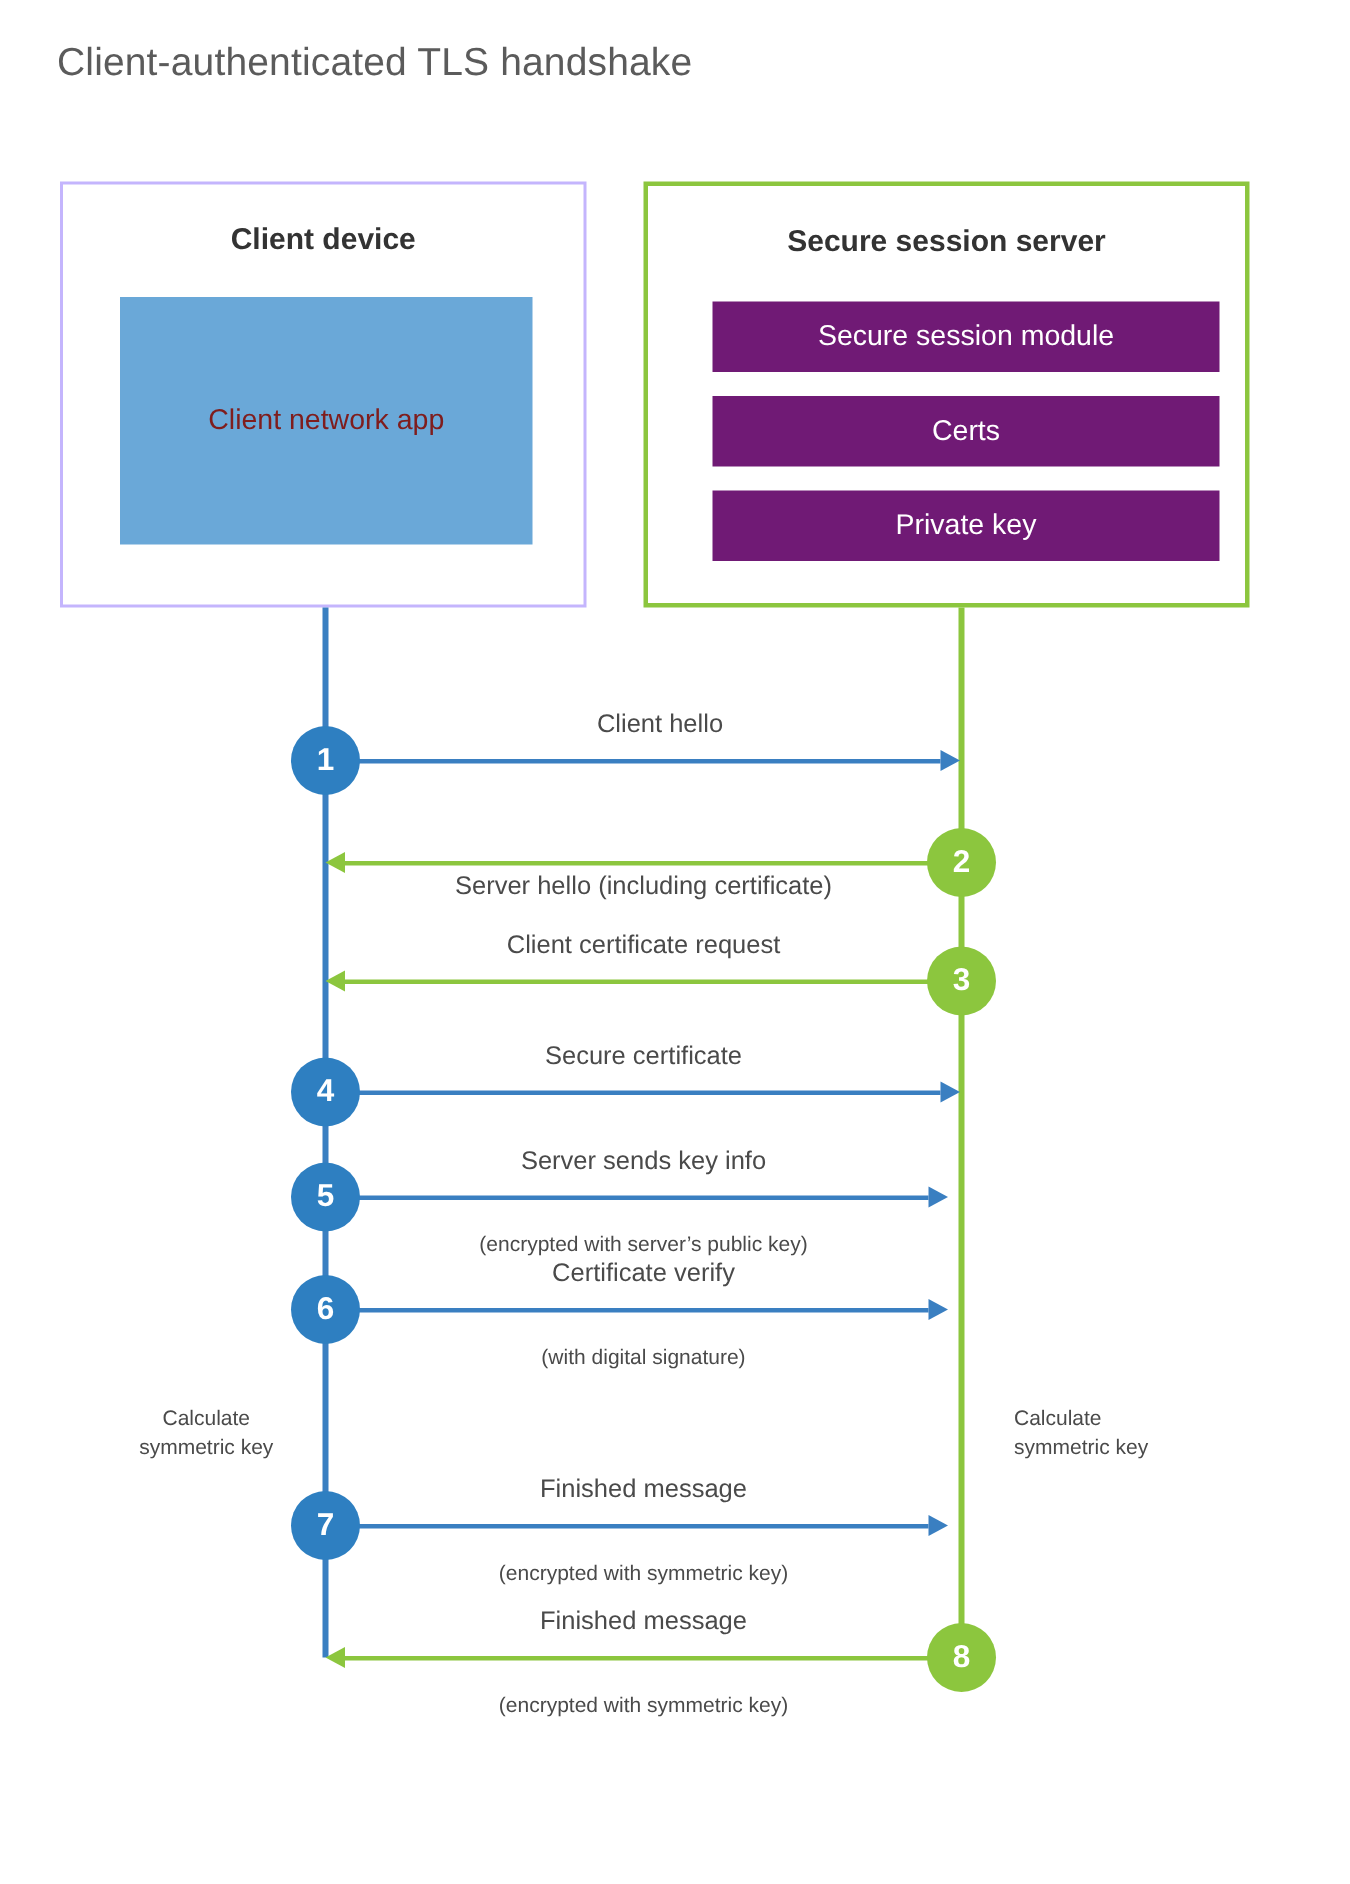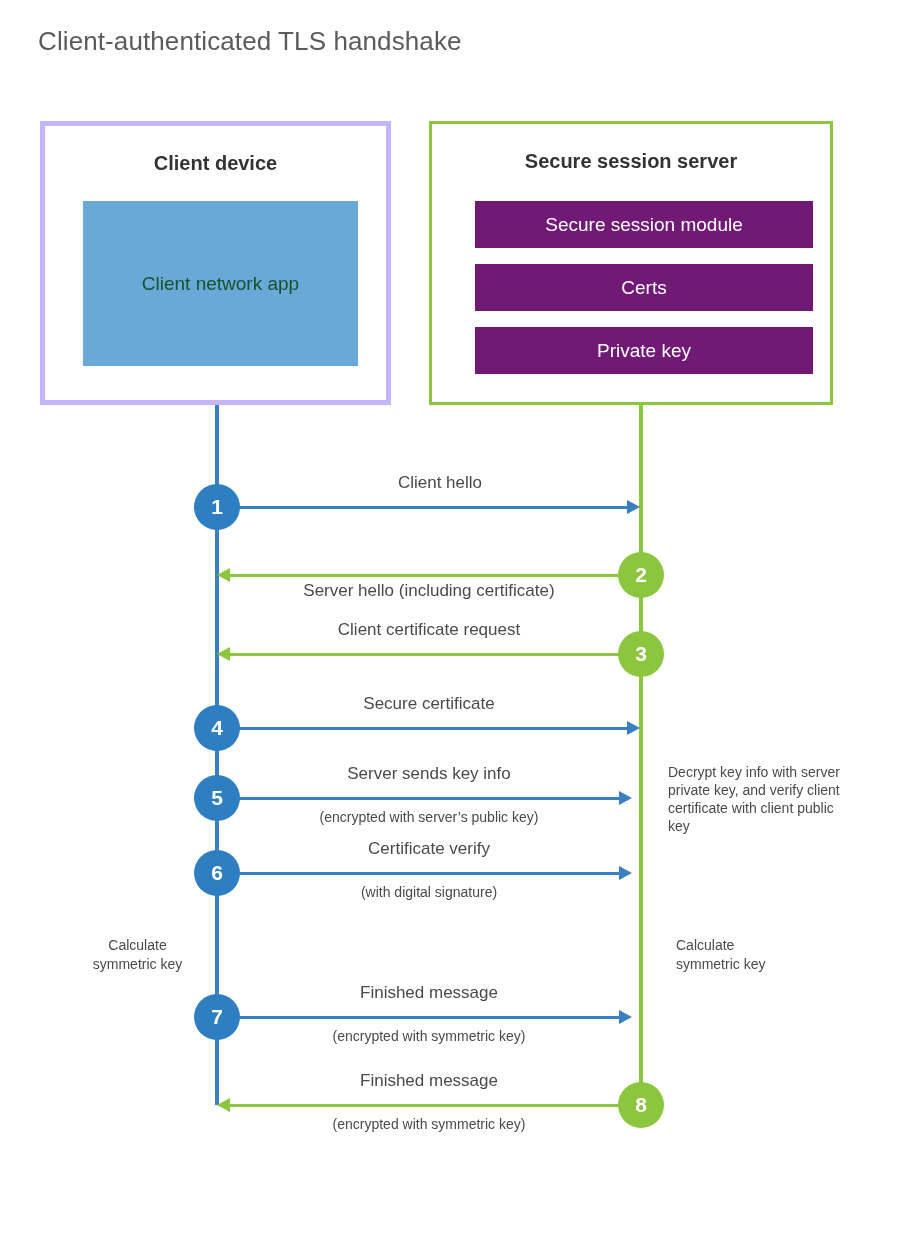--- a/index.html
+++ b/index.html
@@ -12,31 +12,31 @@
 
   
   #page-title{
     position:absolute;left:38px;top:26px;
     font-size:26px;font-weight:400;color:#5b5b5b;letter-spacing:.1px;
     white-space:nowrap;
   }
 
   
   .party-box{position:absolute;background:#ffffff;box-sizing:border-box;}
-  #client-box{left:40px;top:121px;width:351px;height:284px;border:5px solid #c4b5fd;}
+  #client-box{left:40px;top:121px;width:351px;height:284px;border:2px solid #c4b5fd;}
   #server-box{left:429px;top:121px;width:404px;height:284px;border:3px solid #8cc63e;text-decoration:underline;}
 
   .party-title{
     position:absolute;left:0;right:0;top:26px;text-align:center;
     font-size:20px;font-weight:bold;color:#333333;
   }
 
   #client-app{
     position:absolute;left:38px;top:75px;width:275px;height:165px;
-    background:#6aa8d8;color:#14532d;
+    background:#6aa8d8;color:#7f1d1d;
     display:flex;align-items:center;justify-content:center;text-align:center;
     font-size:19px;line-height:26px;font-weight:400;
   }
 
   .server-bar{
     position:absolute;left:43px;width:338px;height:47px;
     background:#701a75;color:#ffffff;
     display:flex;align-items:center;justify-content:center;
     font-size:19px;font-weight:400;
   }
@@ -65,21 +65,21 @@
     color:#ffffff;font-size:21px;font-weight:bold;top:-23px;
   }
   .badge.blue{background:#2e7fc1;}
   .badge.green{background:#8cc63e;}
 
   .msg-label{
     position:absolute;text-align:center;color:#4a4a4a;
     font-size:17px;white-space:nowrap;
   }
   .msg-label.primary{top:-34px;}
-  .msg-label.sub{top:11px;font-size:14px;color:#4a4a4a;}
+  .msg-label.sub{top:23px;font-size:14px;color:#4a4a4a;}
 
   
   .side-note{
     position:absolute;color:#4a4a4a;font-size:14px;line-height:18px;
   }
   #note-decrypt{left:668px;top:763px;width:180px;text-align:left;}
   #note-client-calc{left:60px;top:936px;width:155px;text-align:center;line-height:19px;font-size:14px;}
   #note-server-calc{left:676px;top:936px;width:160px;text-align:left;line-height:19px;font-size:14px;}
 </style>
 </head>
@@ -157,21 +157,20 @@
   </div>
 
   <div class="msg" style="top:1105px;">
     <div class="arrow-line green" style="left:230px;width:390px;"></div>
     <div class="arrow-head left green" style="left:217px;"></div>
     <div class="badge green" style="left:618px;">8</div>
     <div class="msg-label primary" style="left:229px;width:400px;">Finished message</div>
     <div class="msg-label sub" style="left:229px;width:400px;">(encrypted with symmetric key)</div>
   </div>
 
-  <div id="note-decrypt" class="side-note">Decrypt key info with server private key, and verify client certificate with client public key</div>
 
   <div id="note-client-calc" class="side-note">
     <div>Calculate</div>
     <div>symmetric key</div>
   </div>
 
   <div id="note-server-calc" class="side-note">
     <div>Calculate</div>
     <div>symmetric key</div>
   </div>

